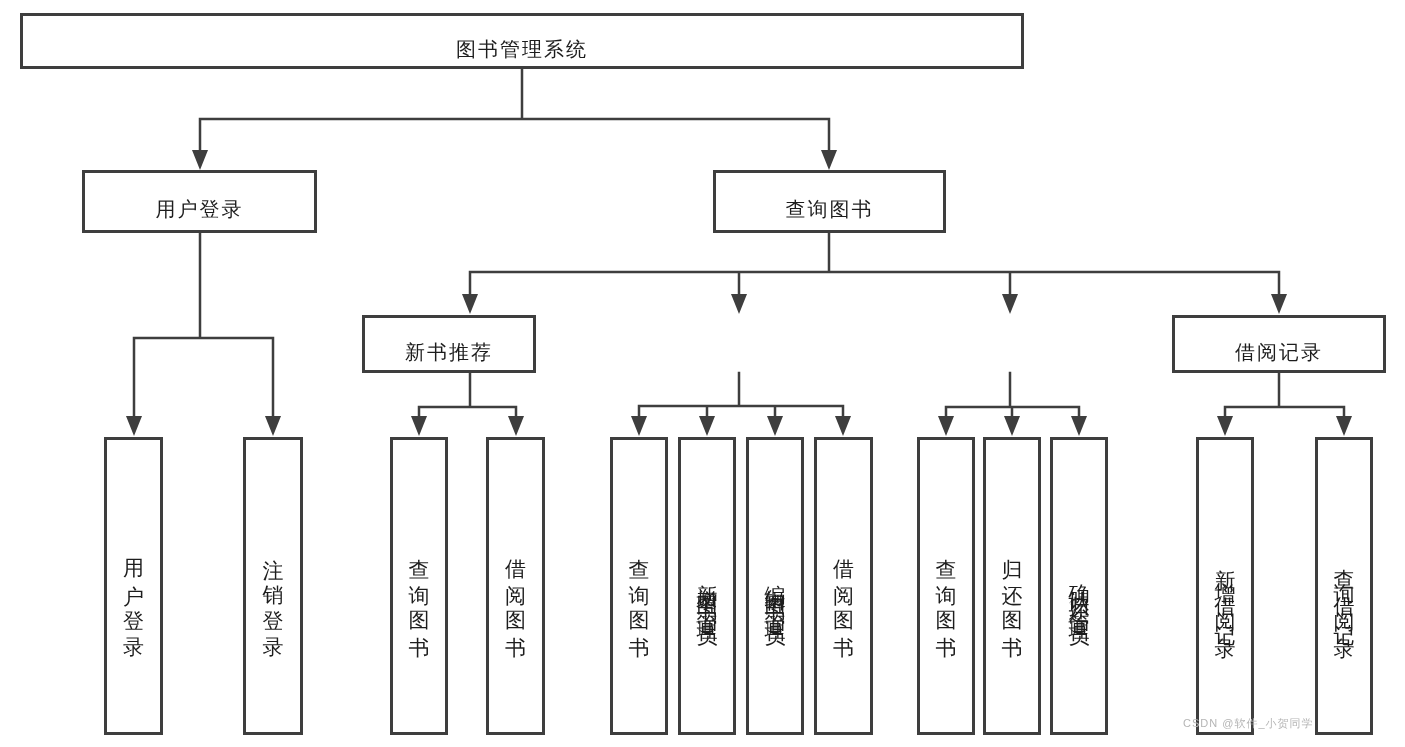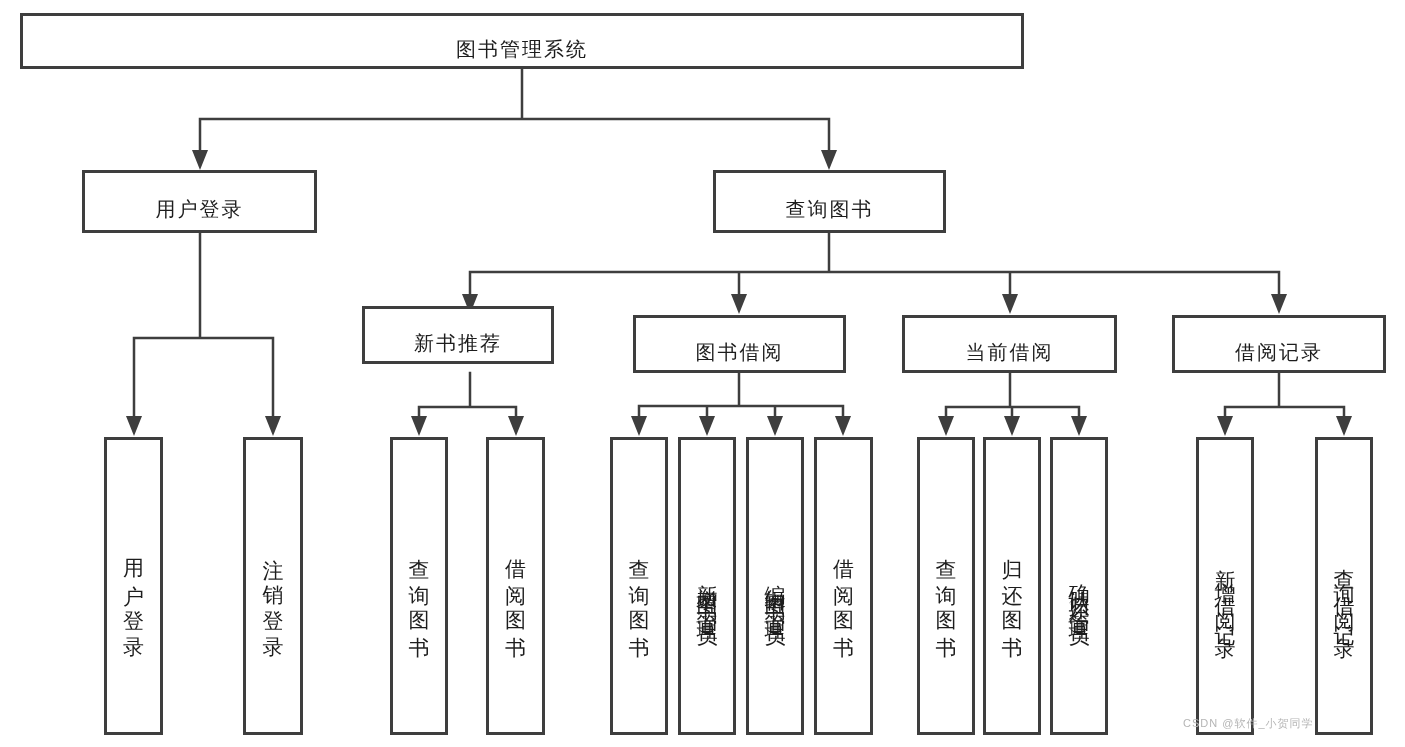--- a/index.html
+++ b/index.html
@@ -90,28 +90,22 @@
     <span class="node-label">图书管理系统</span>
   </div>
 
   <div class="node h" style="left:82px;top:170px;width:235px;height:63px">
     <span class="node-label">用户登录</span>
   </div>
   <div class="node h" style="left:713px;top:170px;width:233px;height:63px">
     <span class="node-label">查询图书</span>
   </div>
 
-  <div class="node h" style="left:362px;top:306px;width:192px;height:58px">
+  <div class="node h" style="left:362px;top:315px;width:174px;height:58px">
     <span class="node-label">新书推荐</span>
-  </div>
-  <div class="node h" style="left:633px;top:315px;width:213px;height:58px">
-    <span class="node-label">图书借阅</span>
-  </div>
-  <div class="node h" style="left:902px;top:315px;width:215px;height:58px">
-    <span class="node-label">当前借阅</span>
   </div>
   <div class="node h" style="left:1172px;top:315px;width:214px;height:58px">
     <span class="node-label">借阅记录</span>
   </div>
 
   <div class="node v" style="left:104px;top:437px;width:59px;height:298px">
     <span class="node-label" style="letter-spacing: 26px;">用户登录</span>
   </div>
   <div class="node v" style="left:243px;top:437px;width:60px;height:298px">
     <span class="node-label" style="letter-spacing: 26px;">注销登录</span>

